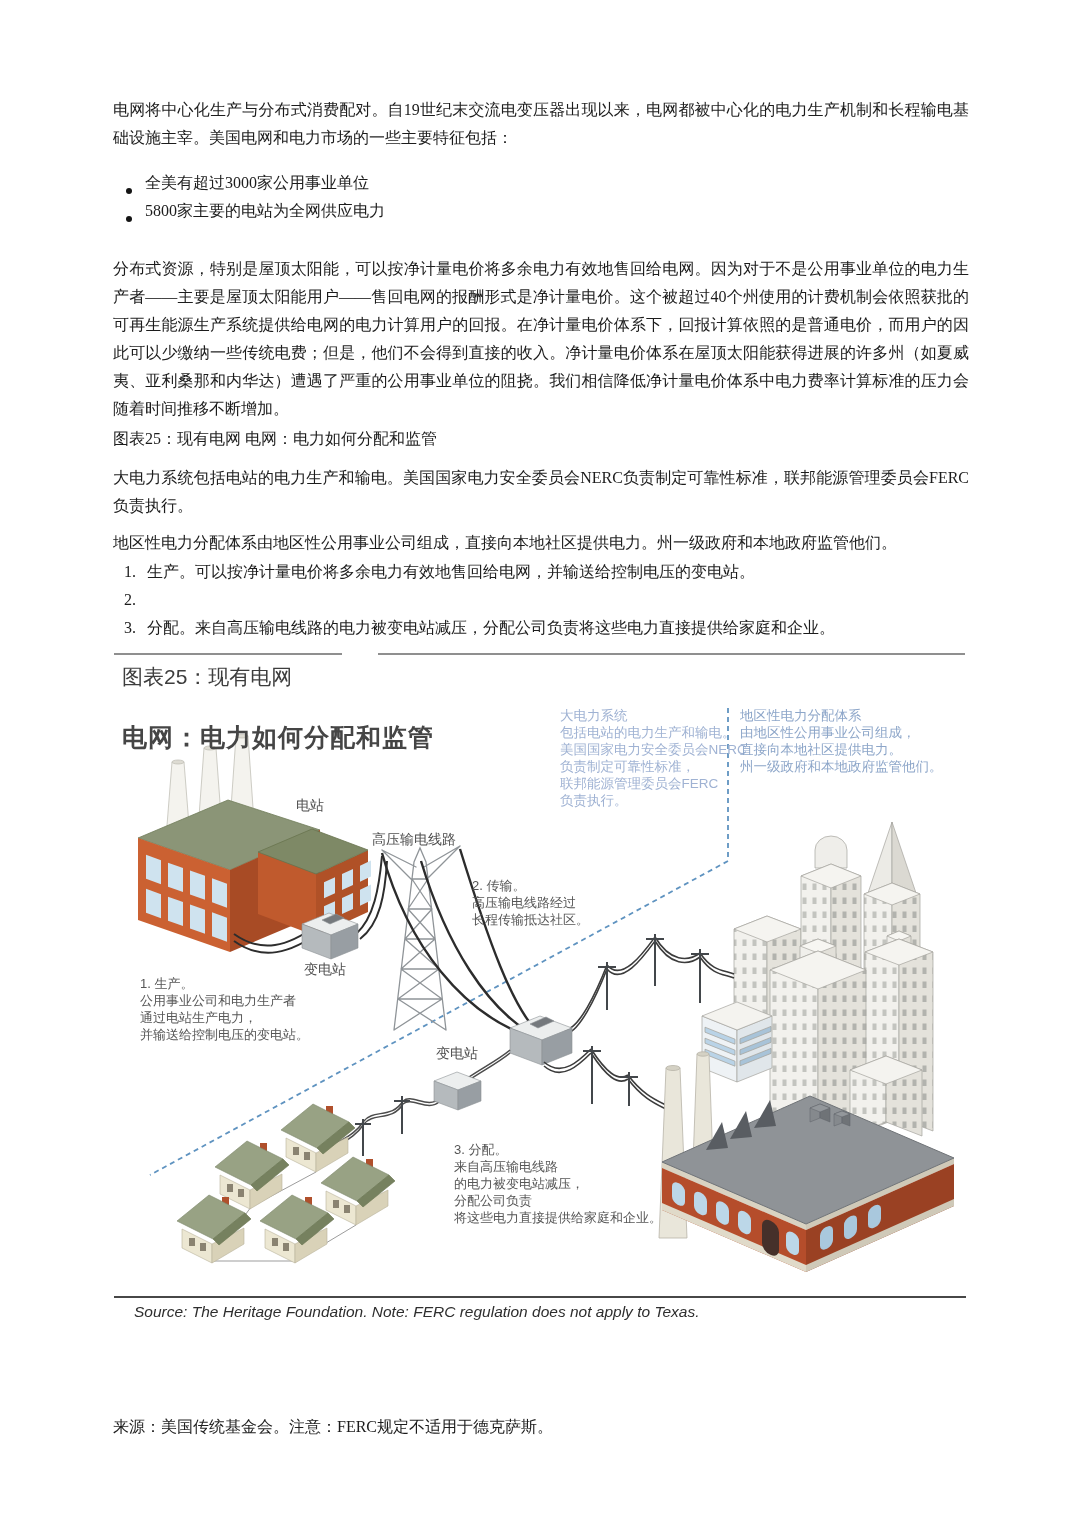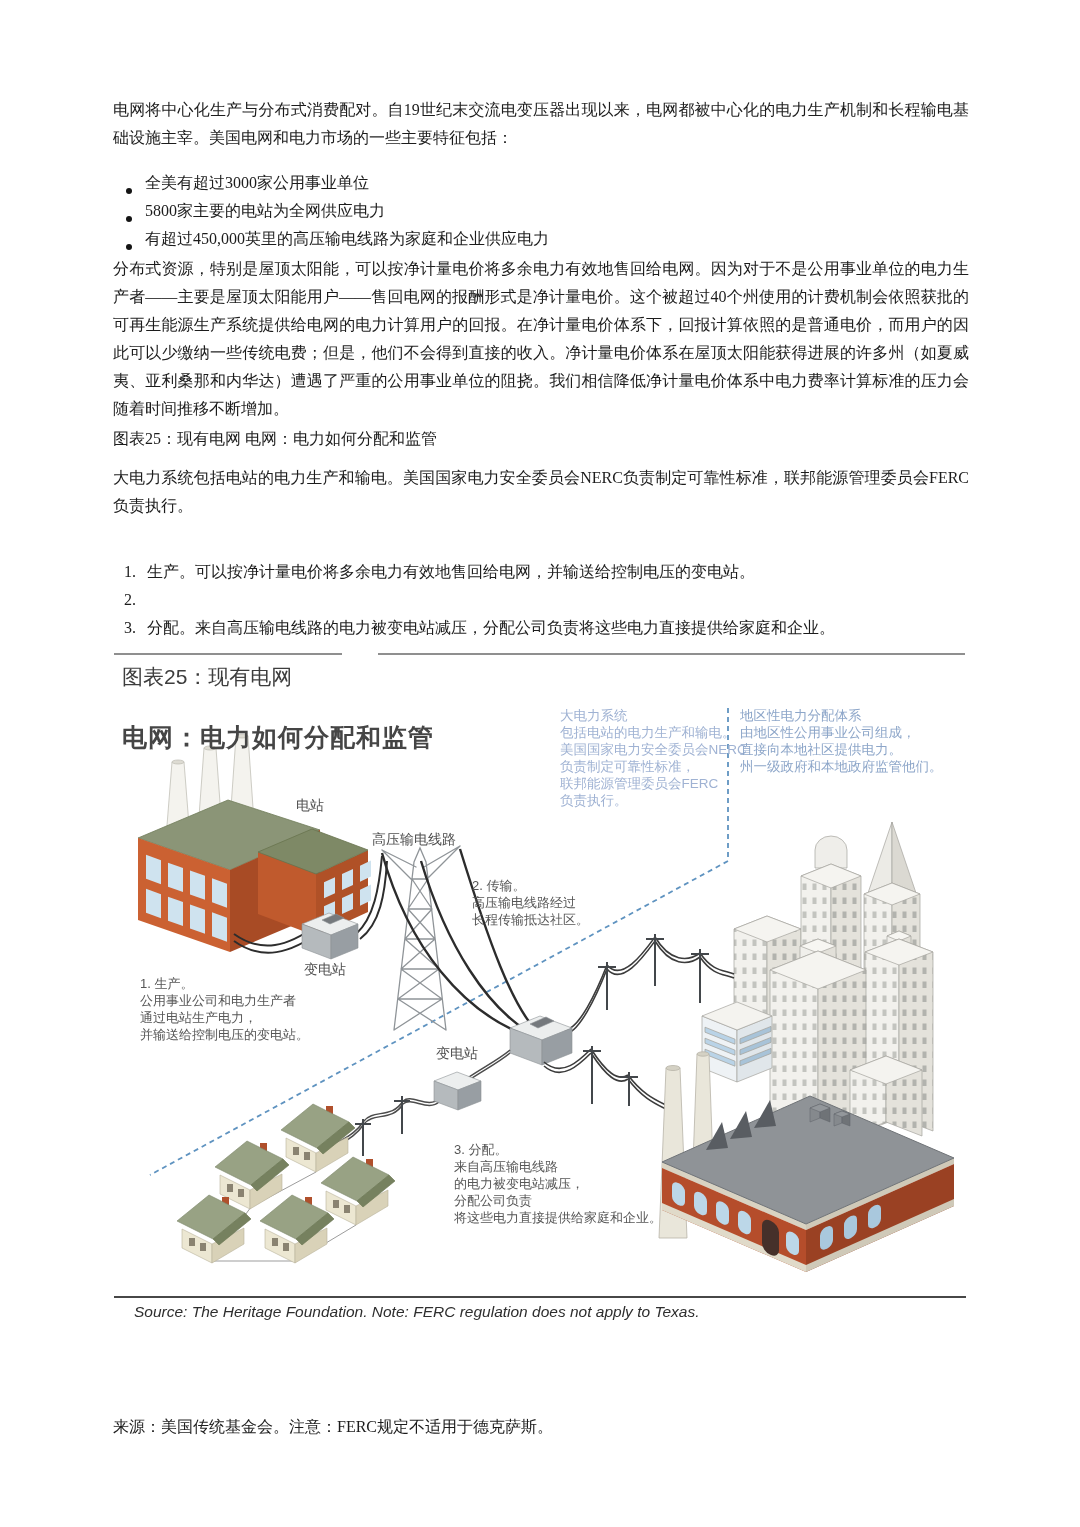--- a/index.html
+++ b/index.html
@@ -41,32 +41,29 @@
 
   <ul class="bullets">
     <li>
         <span class="dot"></span>
         <span>全美有超过3000家公用事业单位</span>
       </li>
     <li>
         <span class="dot"></span>
         <span>5800家主要的电站为全网供应电力</span>
       </li>
-    <li>
-        <span class="dot"></span>
-        <span>有超过450,000英里的高压输电线路为家庭和企业供应电力</span>
-      </li>
   </ul>
 
   <p class="tb" style="top:255px">分布式资源，特别是屋顶太阳能，可以按净计量电价将多余电力有效地售回给电网。因为对于不是公用事业单位的电力生产者——主要是屋顶太阳能用户——售回电网的报酬形式是净计量电价。这个被超过40个州使用的计费机制会依照获批的可再生能源生产系统提供给电网的电力计算用户的回报。在净计量电价体系下，回报计算依照的是普通电价，而用户的因此可以少缴纳一些传统电费；但是，他们不会得到直接的收入。净计量电价体系在屋顶太阳能获得进展的许多州（如夏威夷、亚利桑那和内华达）遭遇了严重的公用事业单位的阻挠。我们相信降低净计量电价体系中电力费率计算标准的压力会随着时间推移不断增加。</p>
 
   <p class="tb" style="top:425px">图表25：现有电网 电网：电力如何分配和监管</p>
 
   <p class="tb" style="top:464px">大电力系统包括电站的电力生产和输电。美国国家电力安全委员会NERC负责制定可靠性标准，联邦能源管理委员会FERC负责执行。</p>
 
+  <p class="tb" style="top:529px">地区性电力分配体系由地区性公用事业公司组成，直接向本地社区提供电力。州一级政府和本地政府监管他们。</p>
 
   <ol class="steps">
     <li>
         <span class="num">1.</span>
         <span>生产。可以按净计量电价将多余电力有效地售回给电网，并输送给控制电压的变电站。</span>
       </li>
     <li>
         <span class="num">2.</span>
       </li>
     <li>

